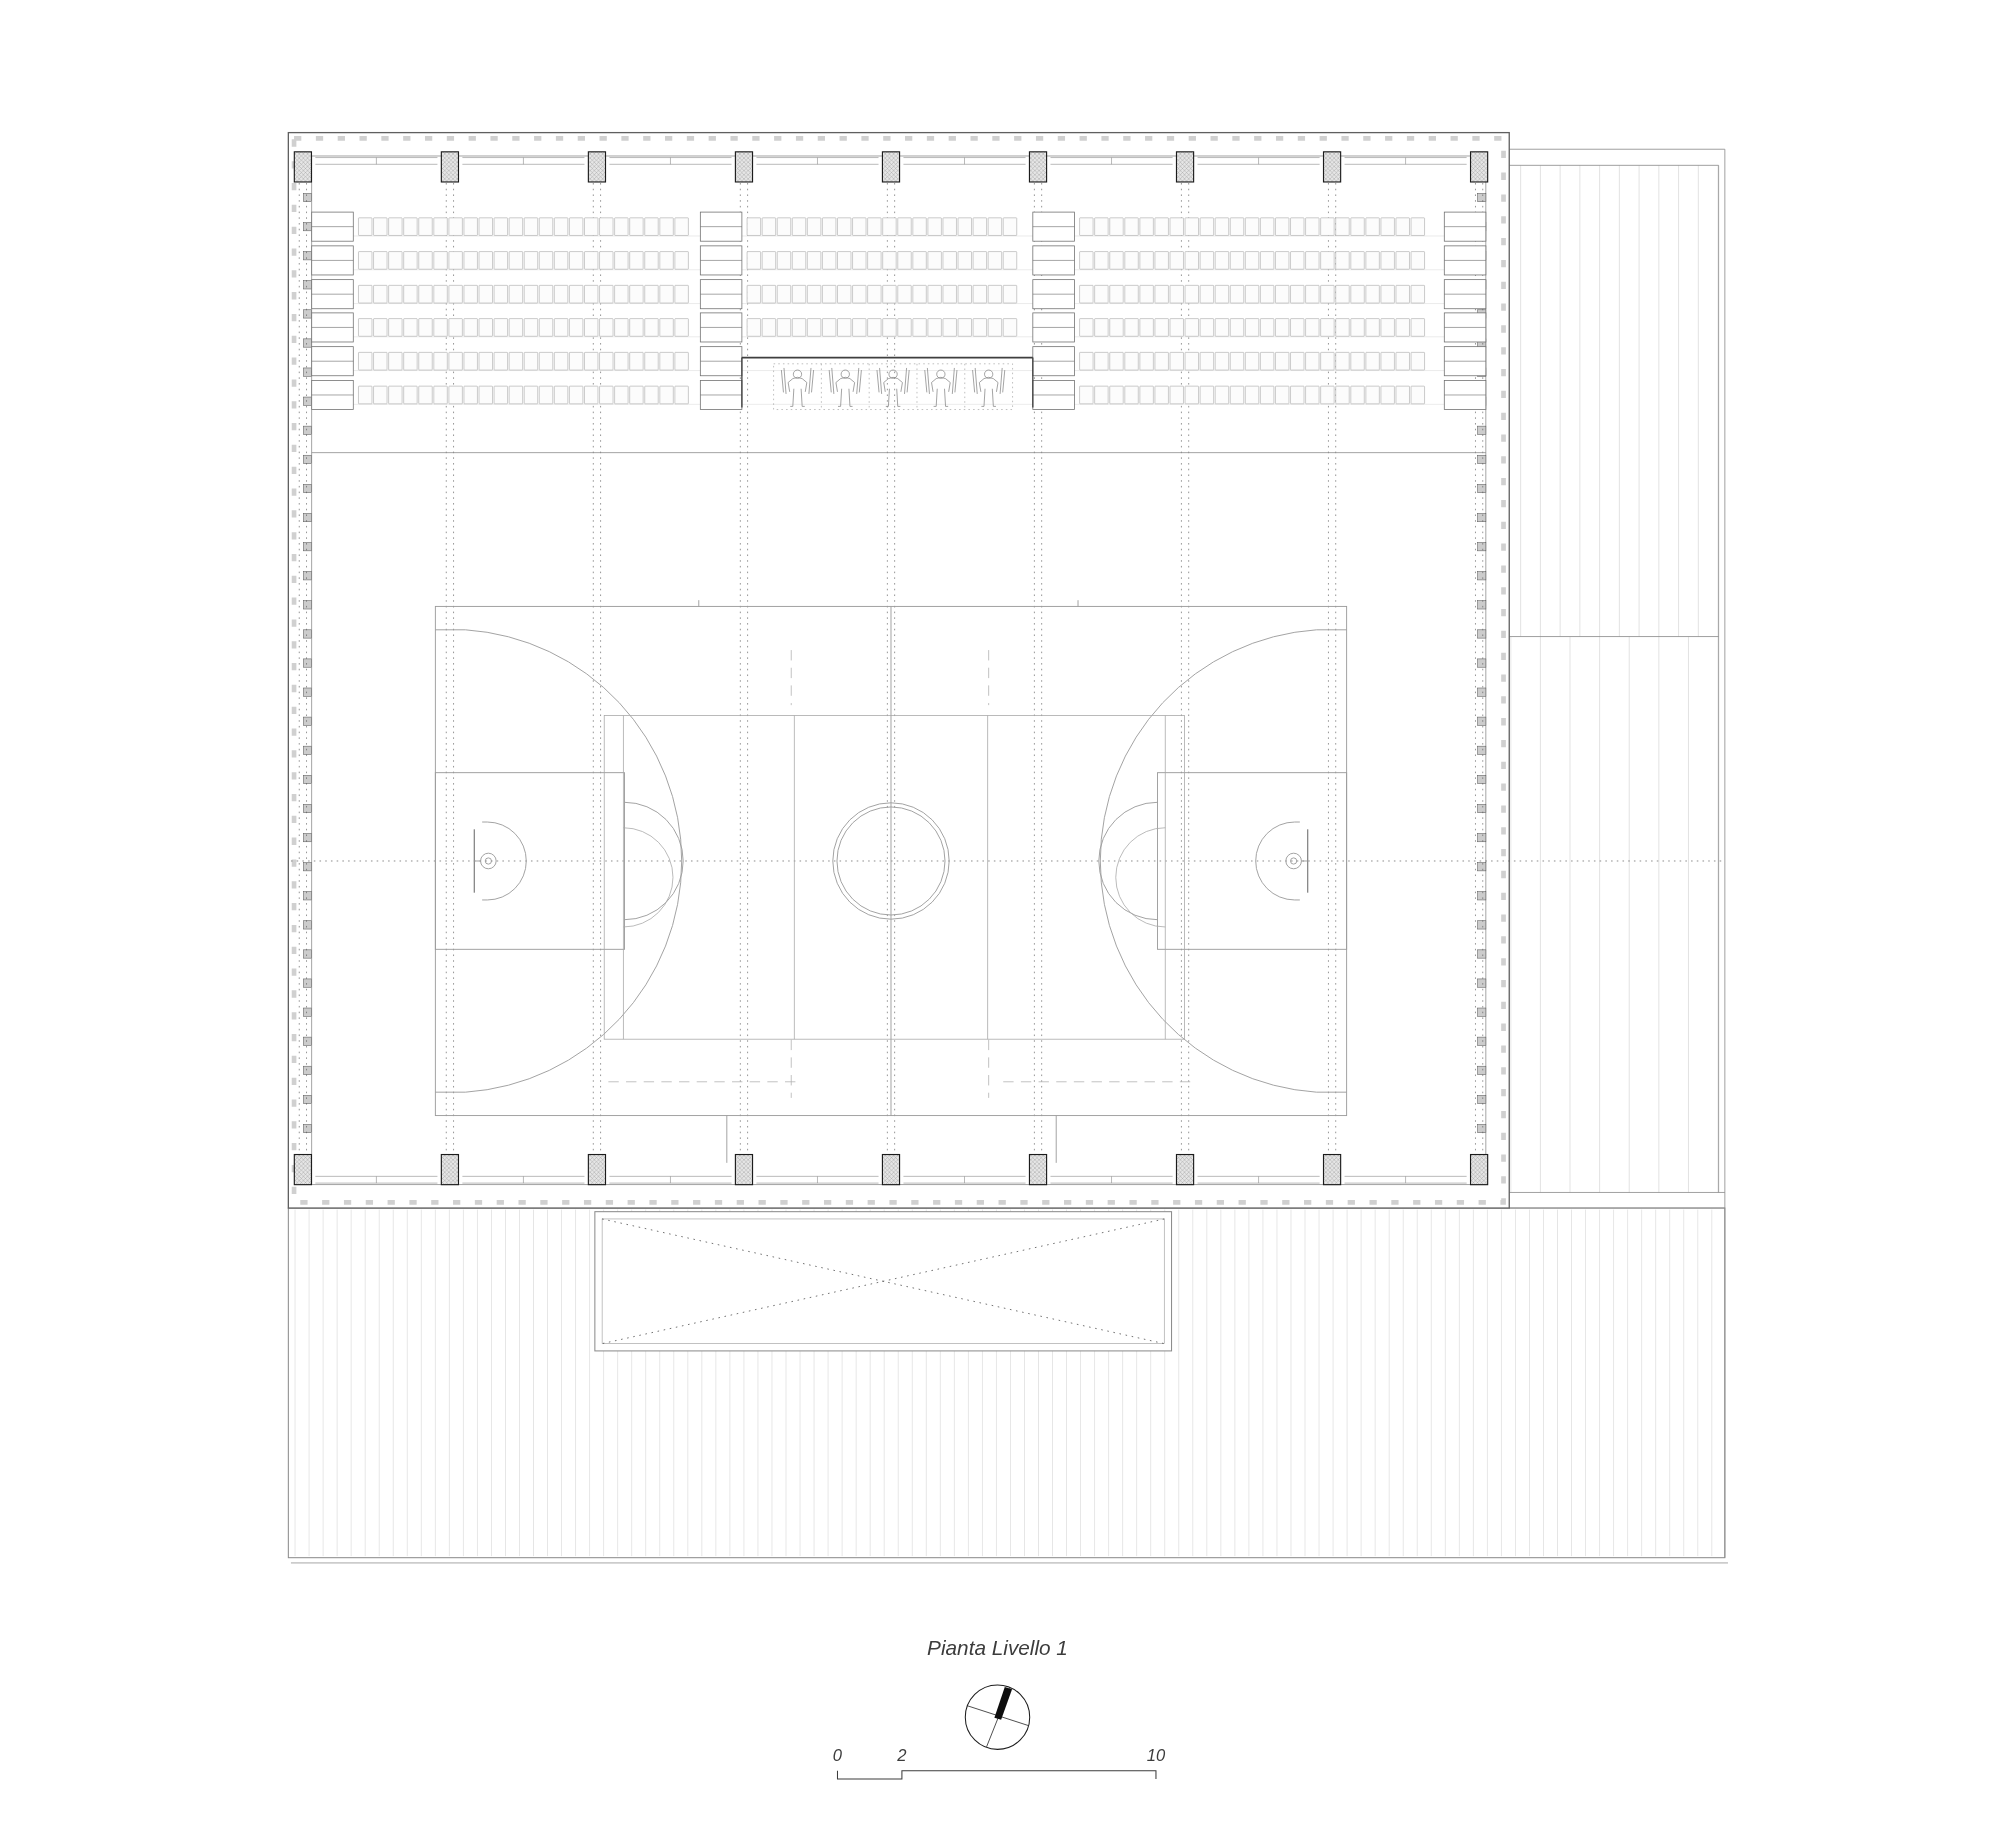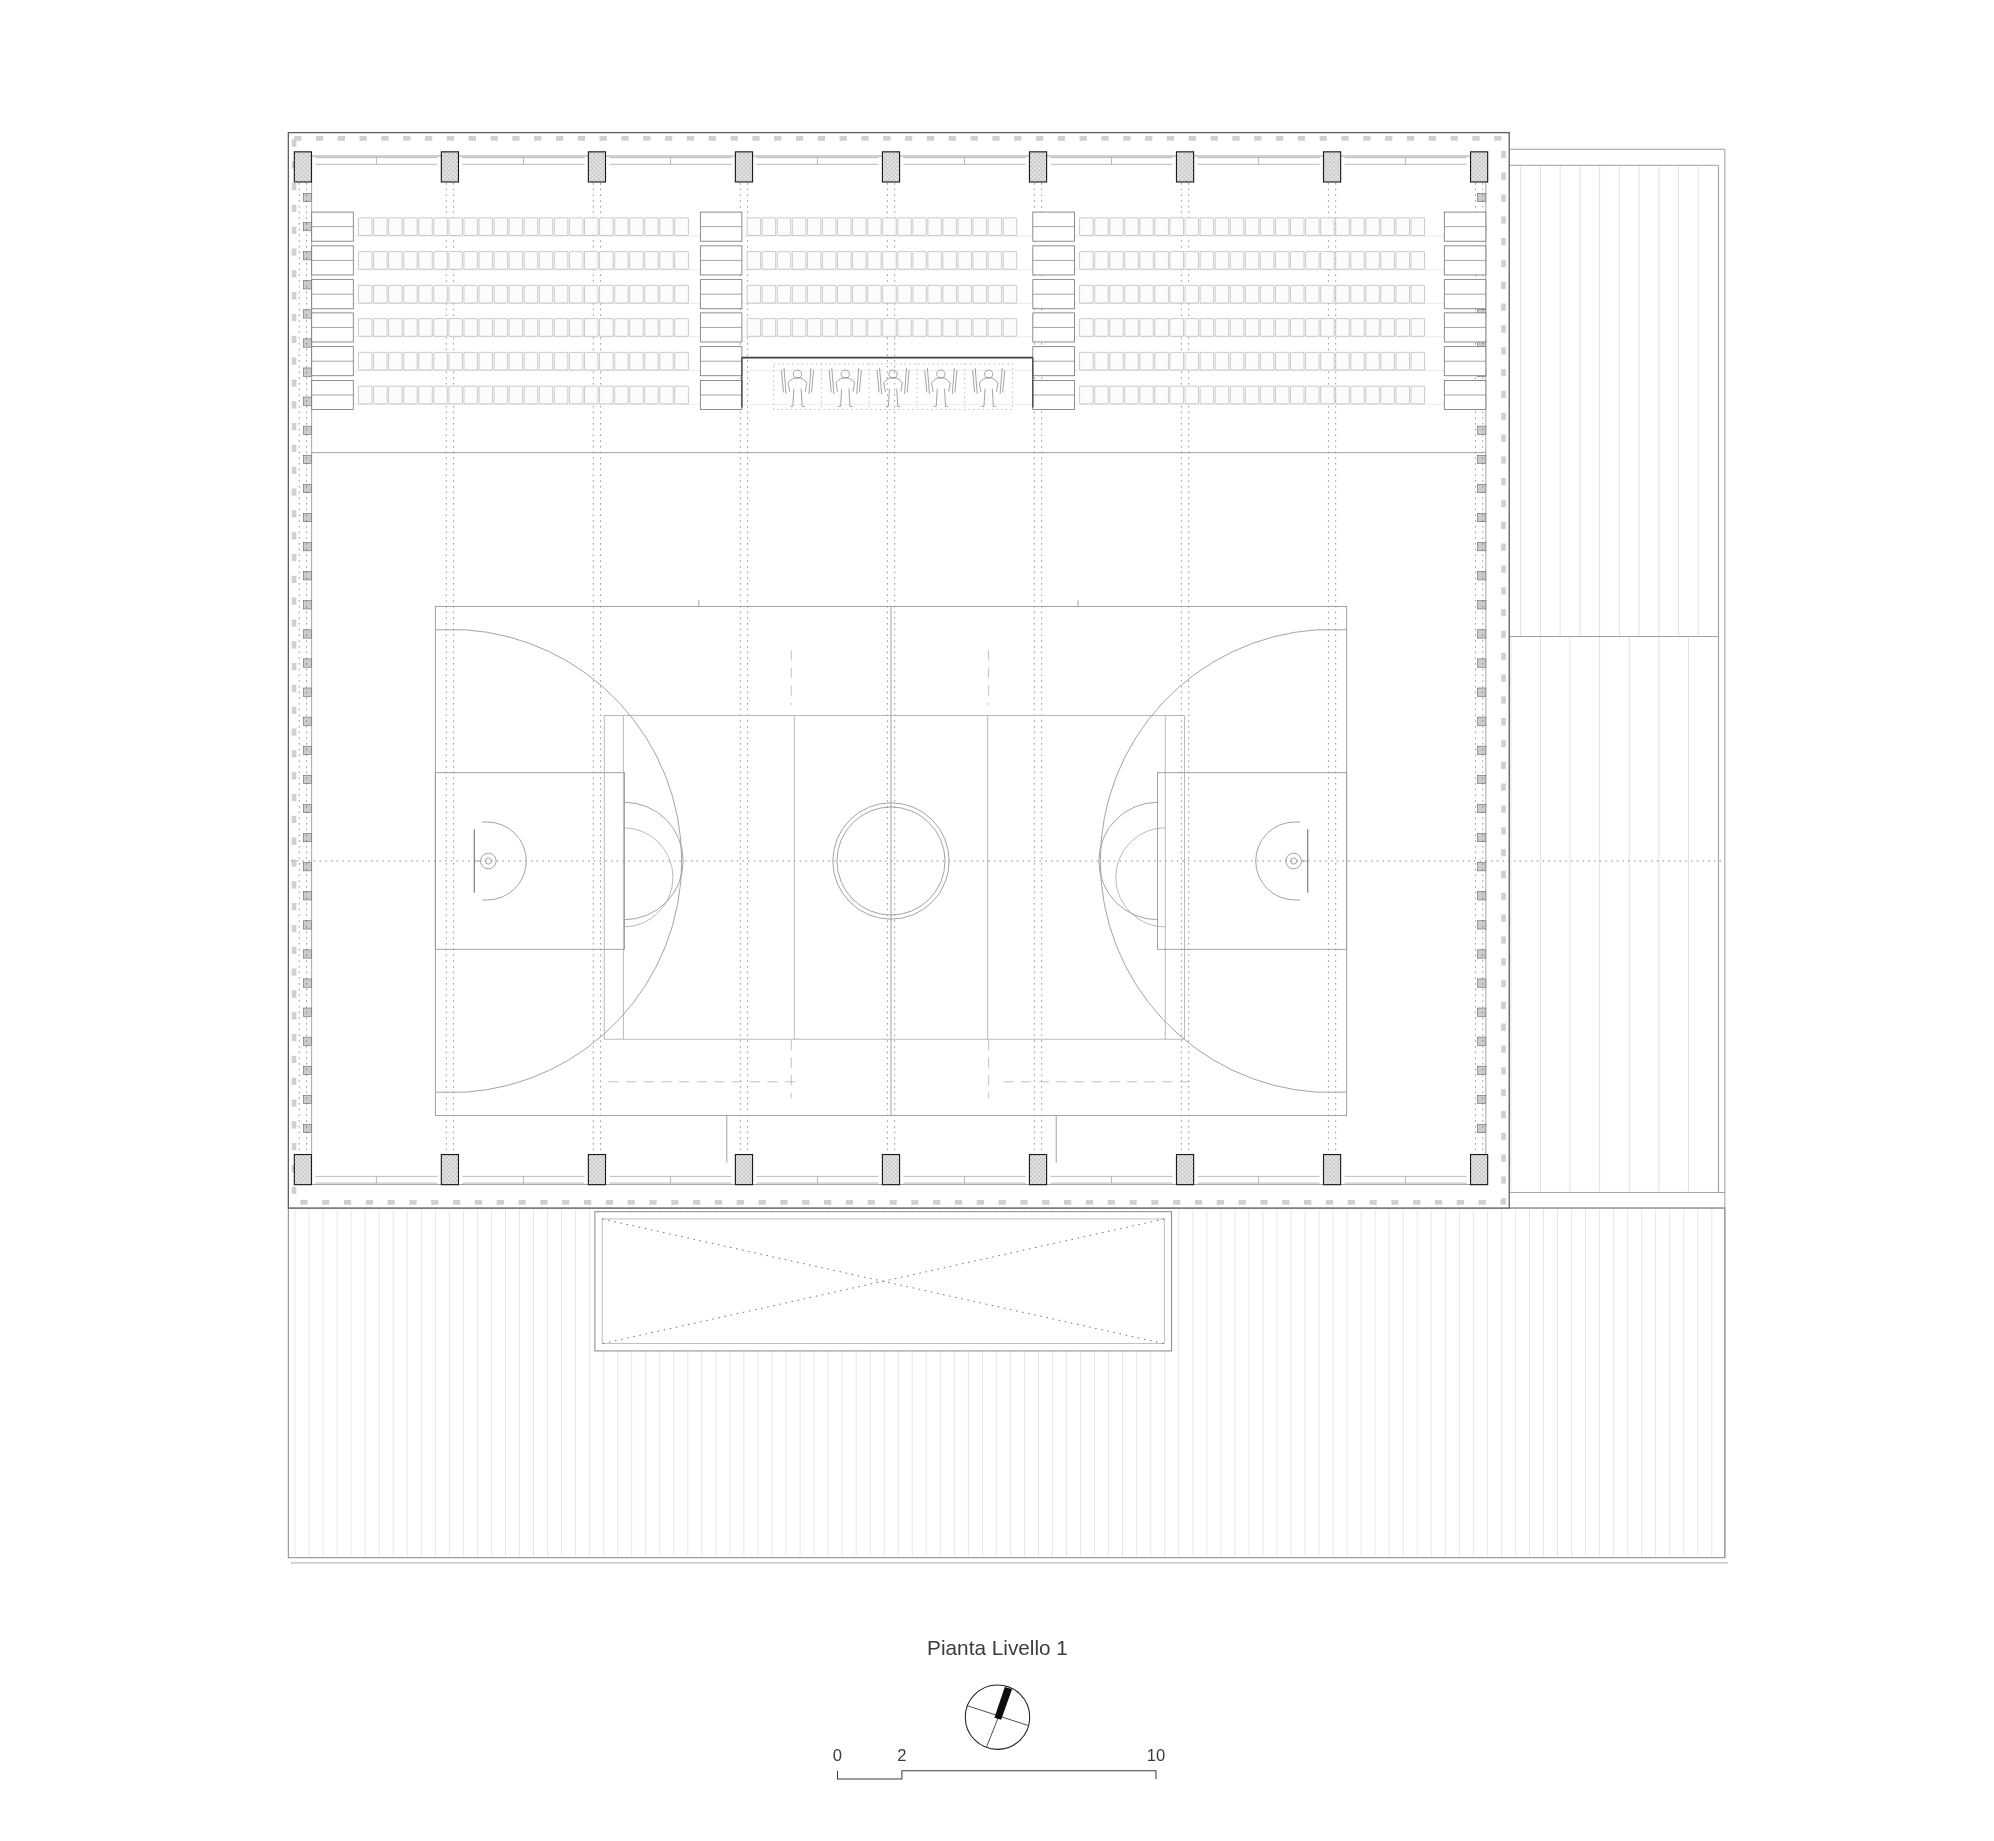--- a/index.html
+++ b/index.html
@@ -1,16 +1,16 @@
 <!DOCTYPE html>
 <html style="font-size:8.3px"><head>
 <meta charset="utf-8">
 <style>
   html,body{margin:0;padding:0;background:#ffffff;}
-  .sheet{position:relative;width:1995px;height:1842px;background:#ffffff;overflow:hidden;}
+  .sheet{position:relative;width:1995px;height:1842px;background:#ffffff;overflow:hidden;font-style:italic;}
   svg{display:block;}
   text{font-family:"Liberation Sans","DejaVu Sans",sans-serif;}
 </style>
 </head>
 <body>
 
 <div class="sheet">
 <svg width="1995" height="1842" viewBox="0 0 3840 3545">
   <defs>
     <pattern id="xhatch" width="8" height="8" patternUnits="userSpaceOnUse">

